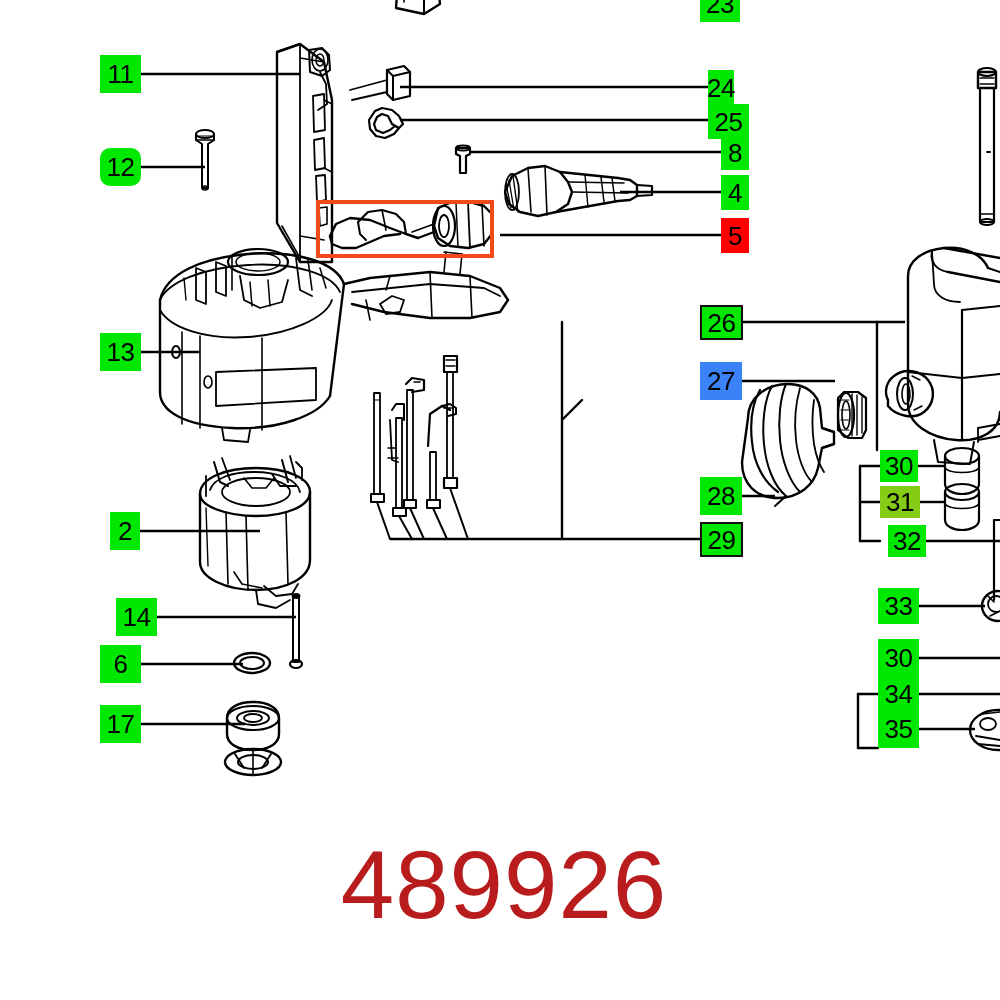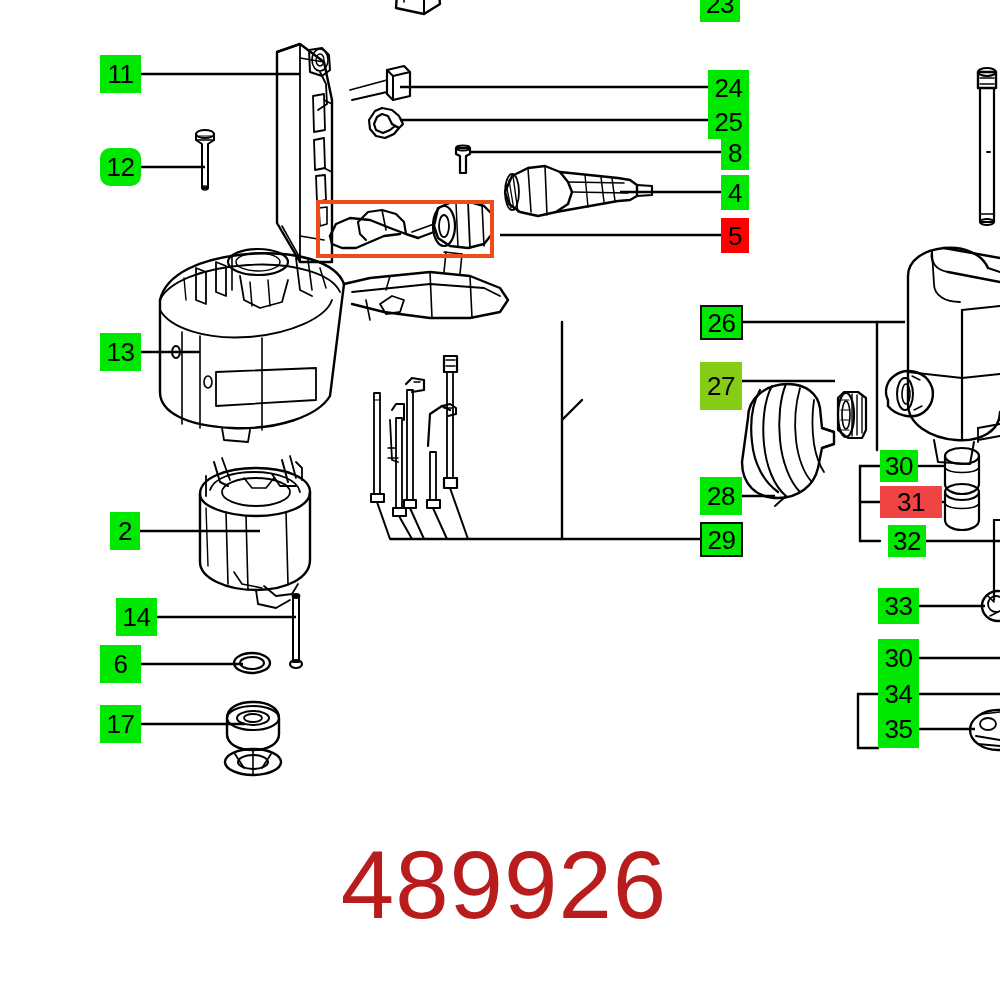--- a/index.html
+++ b/index.html
@@ -418,32 +418,32 @@
         <path d="M562 539 L562 322 M562 420 L582 400"></path>
       </g>
     </g>
   </svg>
 
   <div class="highlight-box" id="highlight-box" style="left: 316px; top: 200px; width: 178px; height: 58px; border-color: rgb(240, 74, 25);"></div>
 
   <div id="callouts">
       <div class="callout" style="left: 700px; top: -14px; width: 40px; height: 36px; background: rgb(0, 232, 0);">23</div>
       <div class="callout" style="left: 100px; top: 55px; width: 41px; height: 38px; background: rgb(0, 232, 0);">11</div>
-      <div class="callout" style="left: 708px; top: 70px; width: 41px; height: 35px; background: rgb(0, 232, 0);">24</div>
+      <div class="callout" style="left: 708px; top: 70px; width: 26px; height: 35px; background: rgb(0, 232, 0);">24</div>
       <div class="callout" style="left: 708px; top: 104px; width: 41px; height: 35px; background: rgb(0, 232, 0);">25</div>
       <div class="callout" style="left: 721px; top: 135px; width: 28px; height: 35px; background: rgb(0, 232, 0);">8</div>
       <div class="callout" style="left: 100px; top: 148px; width: 41px; height: 38px; background: rgb(0, 232, 0); border-radius: 10px;">12</div>
       <div class="callout" style="left: 721px; top: 175px; width: 28px; height: 35px; background: rgb(0, 232, 0);">4</div>
       <div class="callout red" style="left: 721px; top: 218px; width: 28px; height: 35px; background: rgb(254, 0, 0);">5</div>
       <div class="callout bordered" style="left: 700px; top: 305px; width: 43px; height: 35px; background: rgb(0, 232, 0);">26</div>
       <div class="callout" style="left: 100px; top: 333px; width: 41px; height: 38px; background: rgb(0, 232, 0);">13</div>
-      <div class="callout" style="left: 700px; top: 362px; width: 42px; height: 48px; background: #84cc16;">27</div>
+      <div class="callout" style="left: 700px; top: 362px; width: 42px; height: 38px; background: #3b82f6;">27</div>
       <div class="callout" style="left: 880px; top: 450px; width: 38px; height: 32px; background: rgb(0, 232, 0);">30</div>
       <div class="callout" style="left: 700px; top: 477px; width: 42px; height: 38px; background: rgb(0, 232, 0);">28</div>
-      <div class="callout" style="left: 880px; top: 486px; width: 62px; height: 32px; background: #ef4444;">31</div>
+      <div class="callout" style="left: 880px; top: 486px; width: 40px; height: 32px; background: #84cc16;">31</div>
       <div class="callout" style="left: 110px; top: 512px; width: 30px; height: 38px; background: rgb(0, 232, 0);">2</div>
       <div class="callout bordered" style="left: 700px; top: 522px; width: 43px; height: 35px; background: rgb(0, 232, 0);">29</div>
       <div class="callout" style="left: 888px; top: 525px; width: 38px; height: 32px; background: rgb(0, 232, 0);">32</div>
       <div class="callout" style="left: 878px; top: 588px; width: 41px; height: 36px; background: rgb(0, 232, 0);">33</div>
       <div class="callout" style="left: 116px; top: 598px; width: 41px; height: 38px; background: rgb(0, 232, 0); text-align: center;">14</div>
       <div class="callout" style="left: 878px; top: 639px; width: 41px; height: 38px; background: rgb(0, 232, 0);">30</div>
       <div class="callout" style="left: 100px; top: 645px; width: 41px; height: 38px; background: rgb(0, 232, 0);">6</div>
       <div class="callout" style="left: 878px; top: 675px; width: 41px; height: 38px; background: rgb(0, 232, 0);">34</div>
       <div class="callout" style="left: 100px; top: 705px; width: 41px; height: 38px; background: rgb(0, 232, 0);">17</div>
       <div class="callout" style="left: 878px; top: 710px; width: 41px; height: 38px; background: rgb(0, 232, 0);">35</div>

